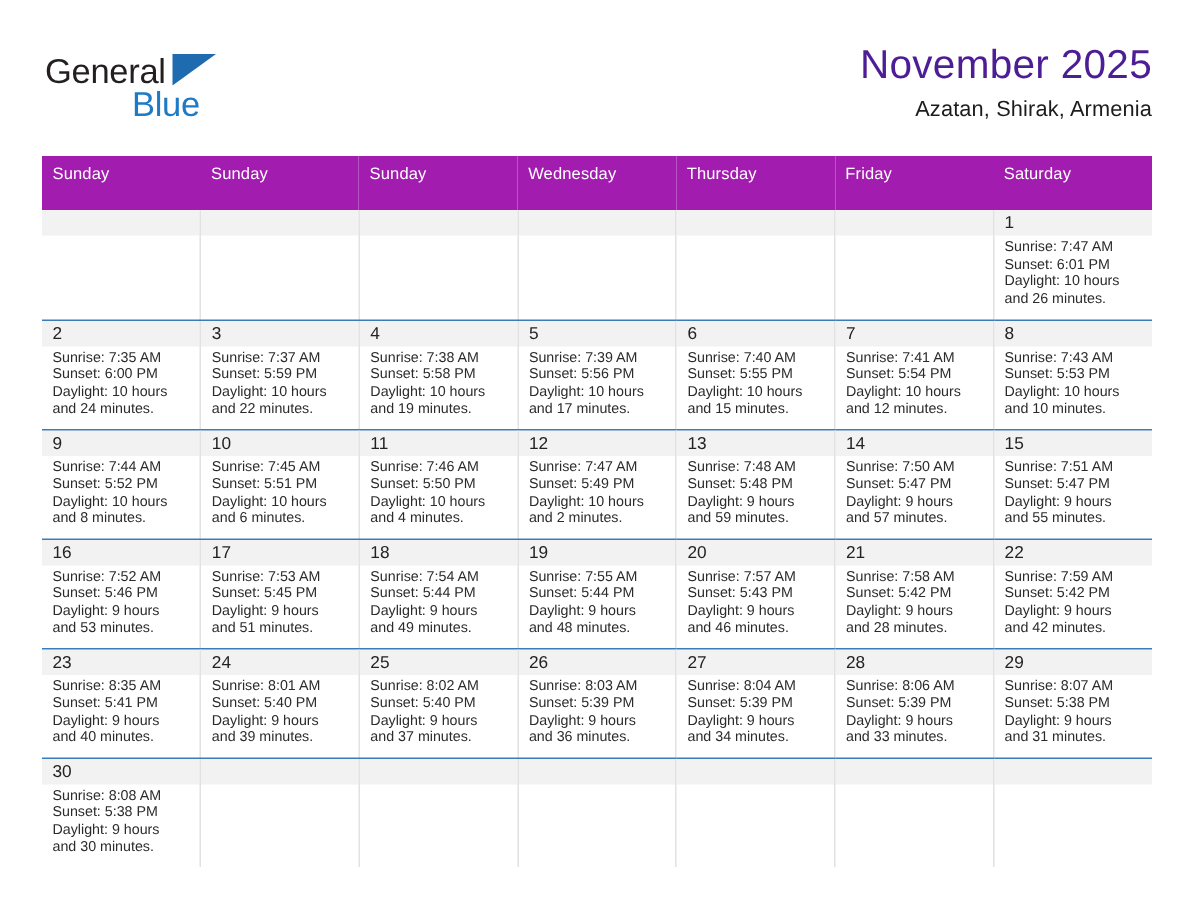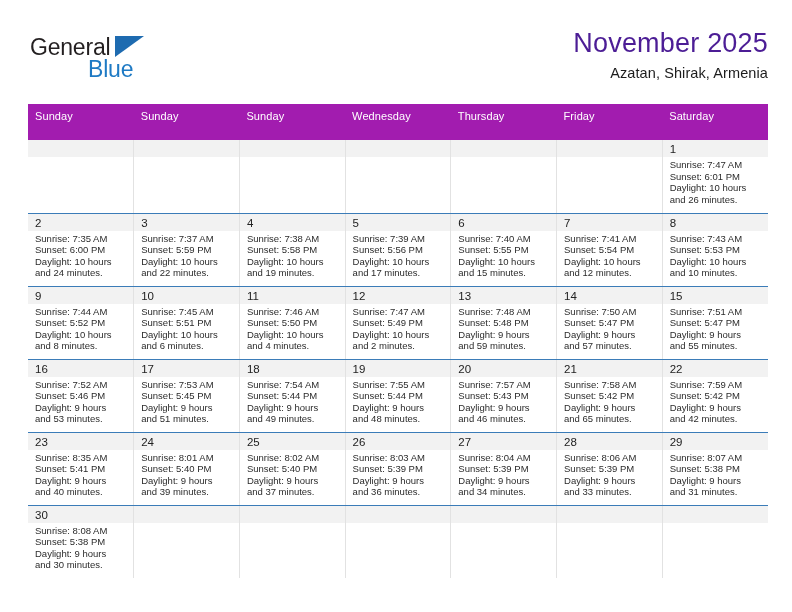--- a/index.html
+++ b/index.html
@@ -378,21 +378,21 @@
               <div>Daylight: 9 hours</div>
               <div>and 46 minutes.</div>
             </div>
           </td>
           <td>
             <div class="daynum">21</div>
             <div class="info">
               <div>Sunrise: 7:58 AM</div>
               <div>Sunset: 5:42 PM</div>
               <div>Daylight: 9 hours</div>
-              <div>and 65 minutes.</div>
+              <div>and 28 minutes.</div>
             </div>
           </td>
           <td>
             <div class="daynum">22</div>
             <div class="info">
               <div>Sunrise: 7:59 AM</div>
               <div>Sunset: 5:42 PM</div>
               <div>Daylight: 9 hours</div>
               <div>and 42 minutes.</div>
             </div>

